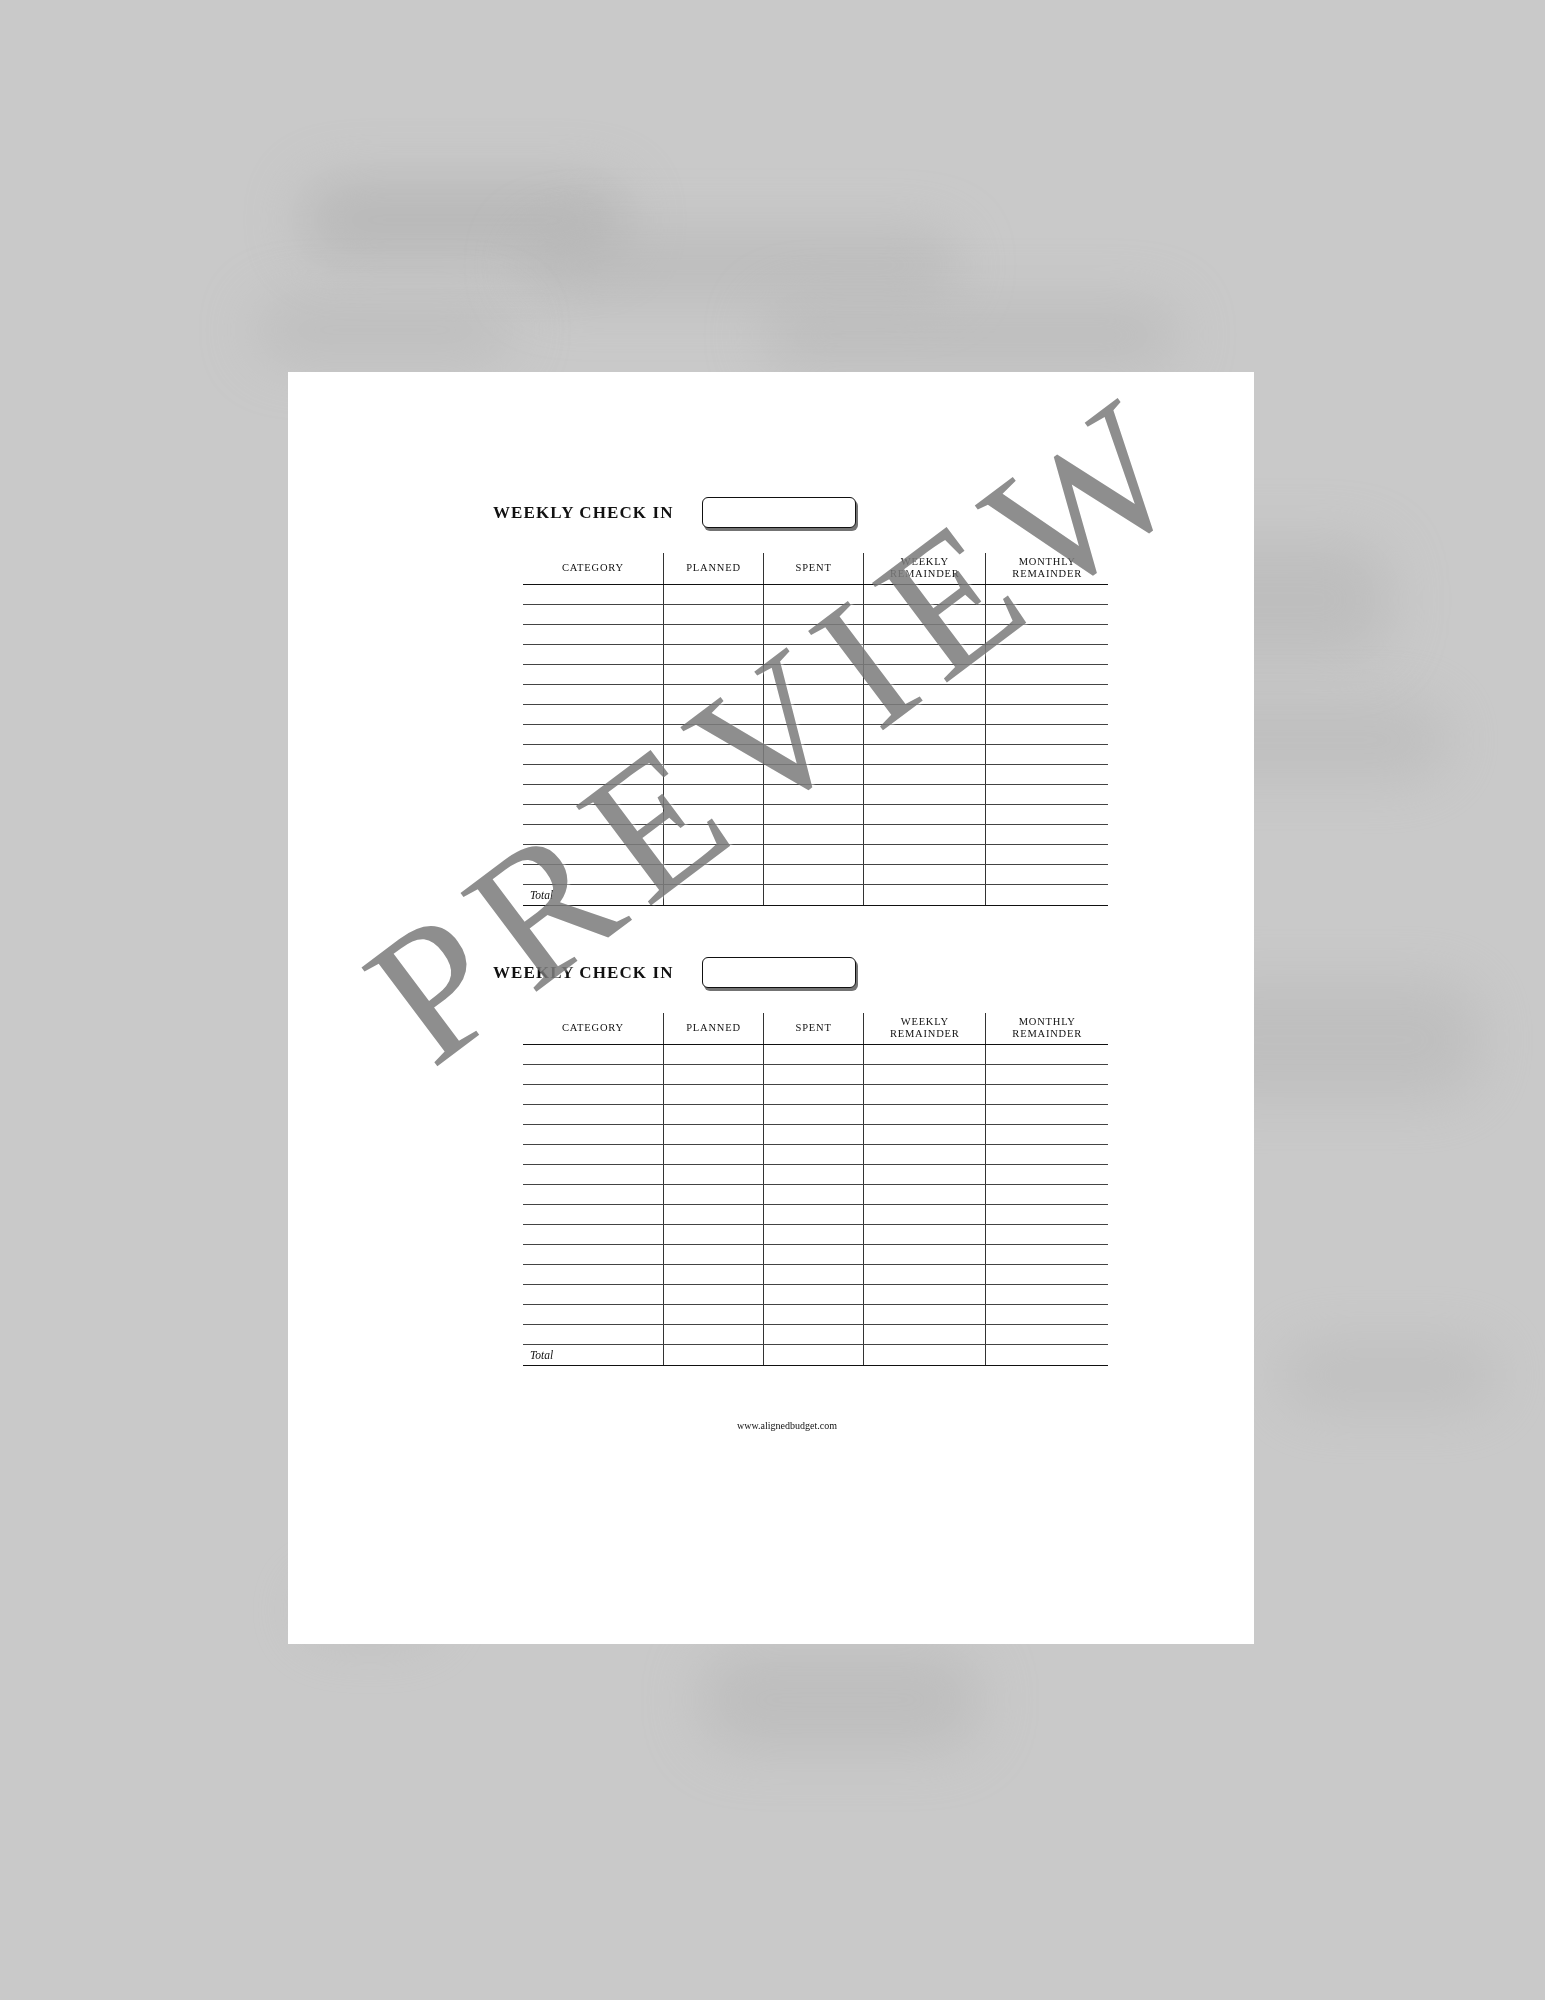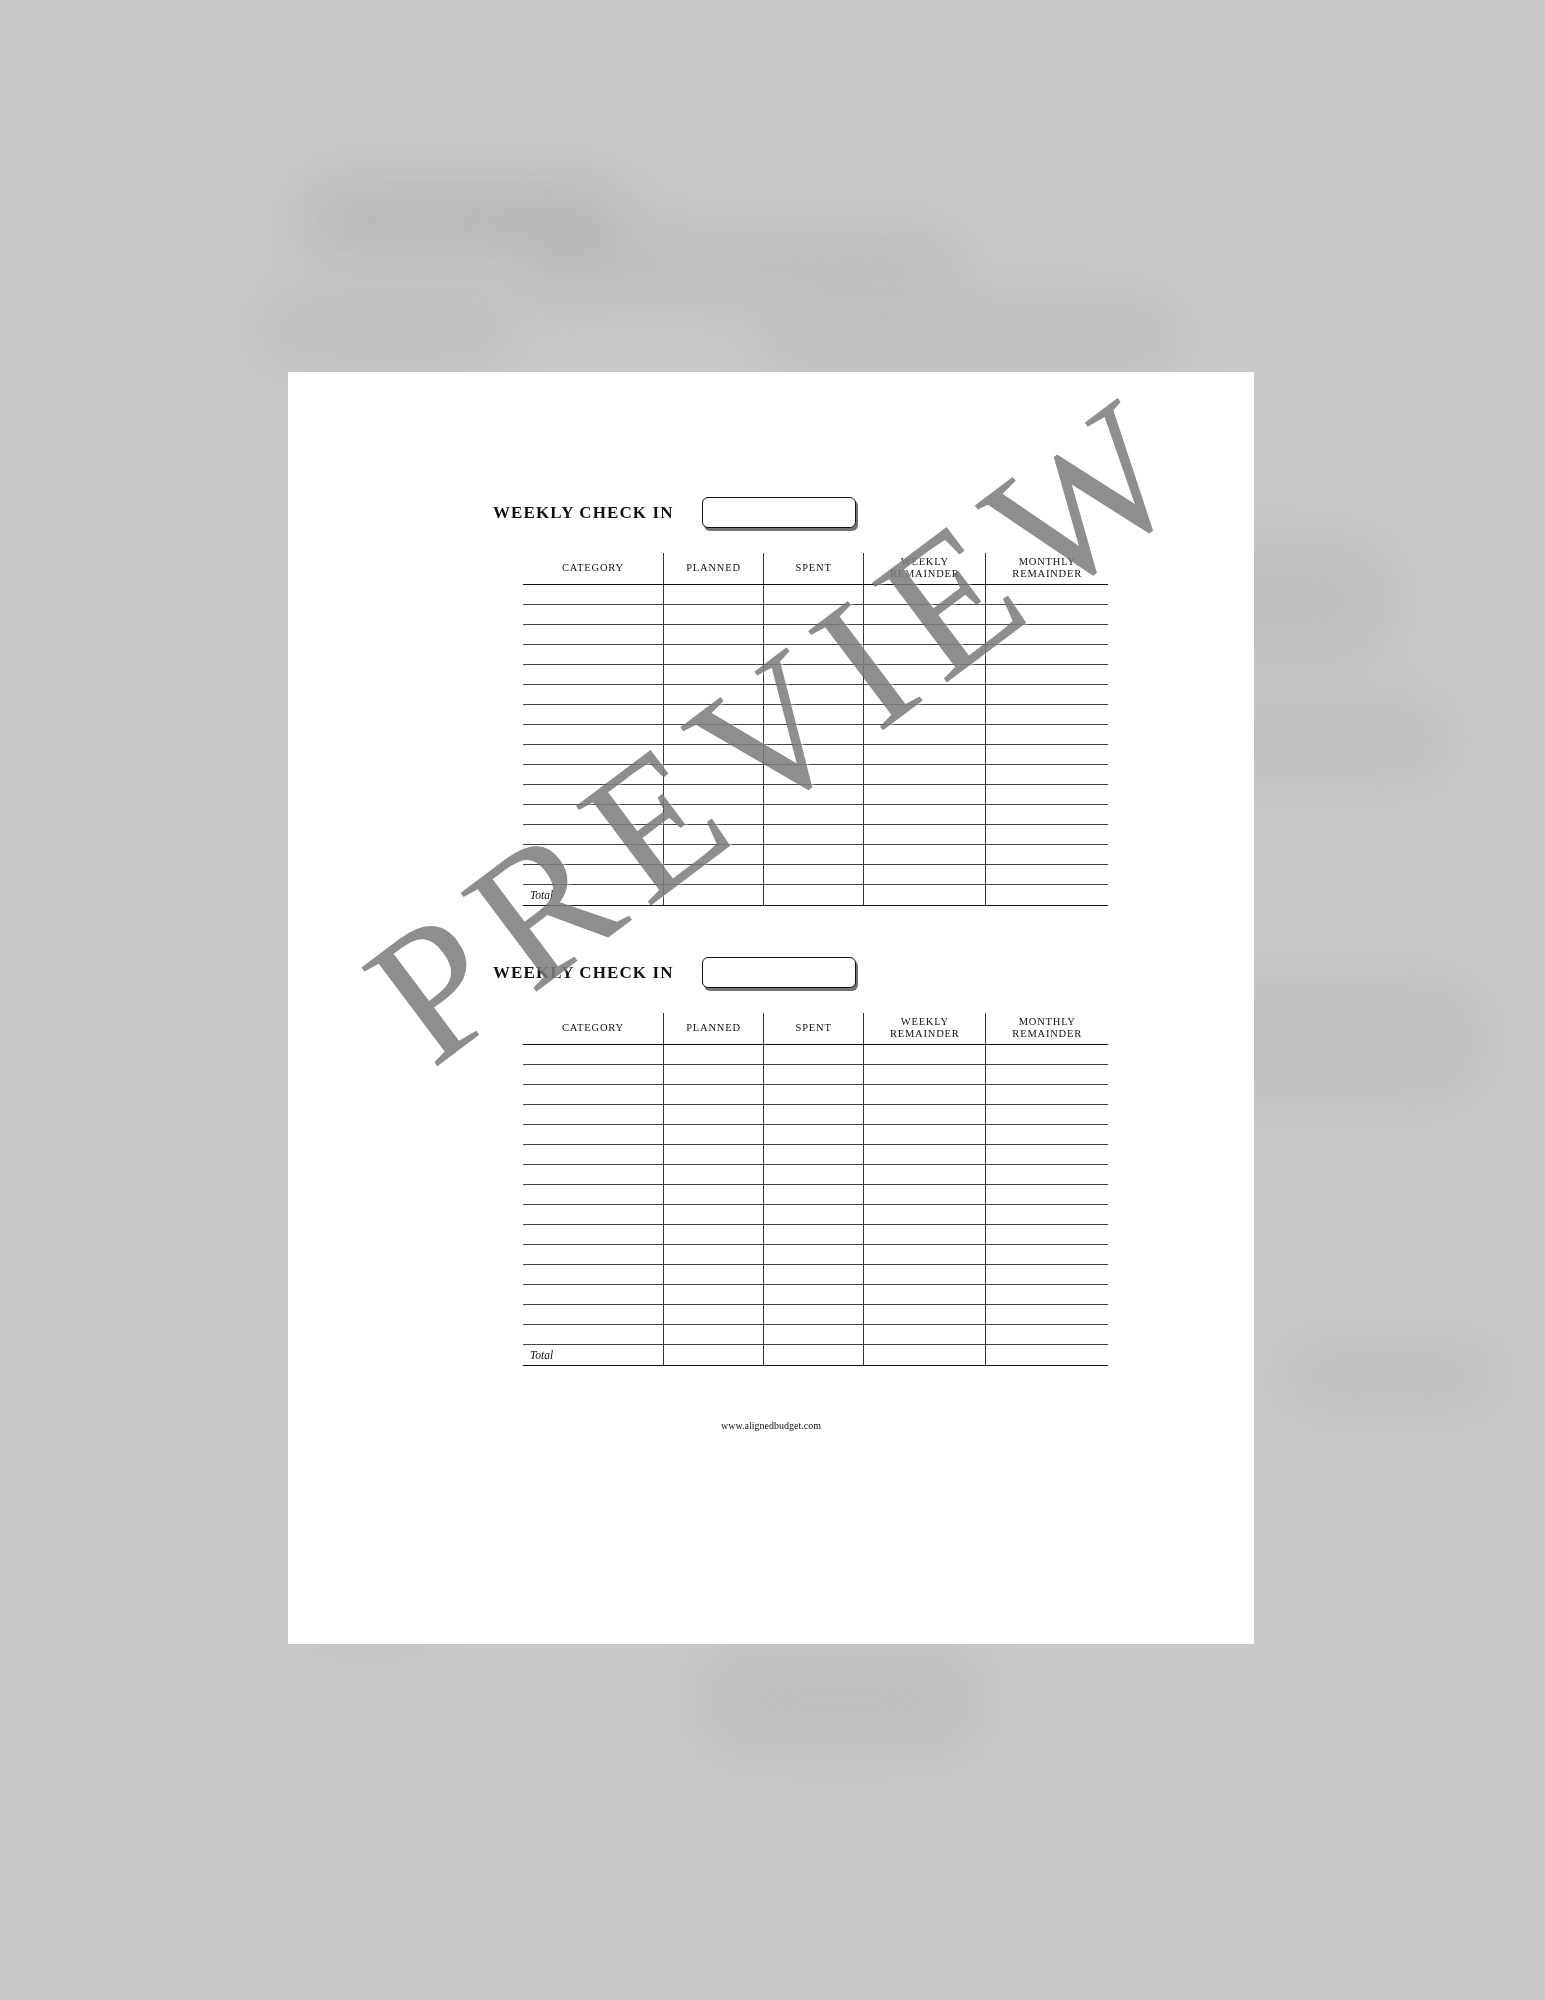--- a/index.html
+++ b/index.html
@@ -121,21 +121,21 @@
     height: 20px;
     font-style: italic;
   }
   table.budget tr.first-row td {
     border-top: none;
   }
 
   .footer-url {
     position: absolute;
     top: 1048px;
-    left: 0;
+    left: 16px;
     width: 100%;
     text-align: center;
     font-family: "Liberation Serif", serif;
     font-size: 10px;
     color: #111;
   }
 
   
   .watermark {
     position: absolute;

